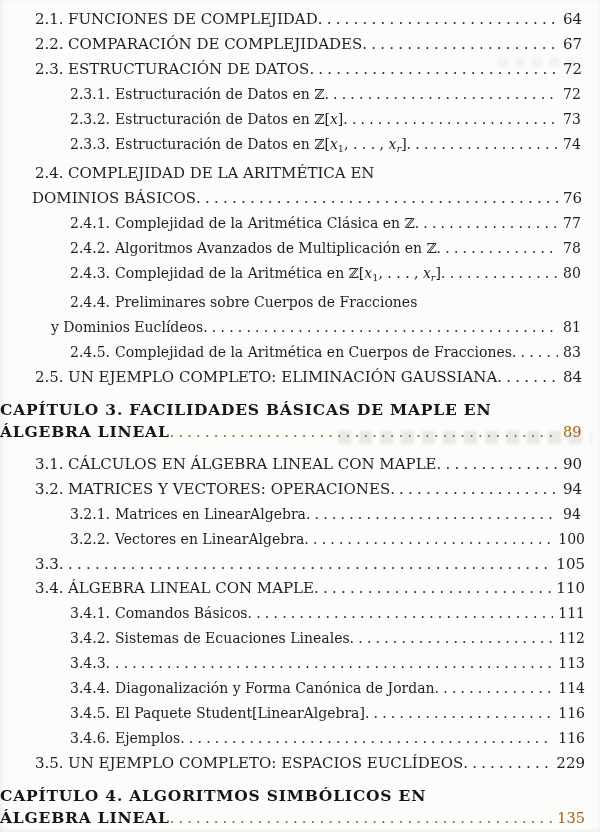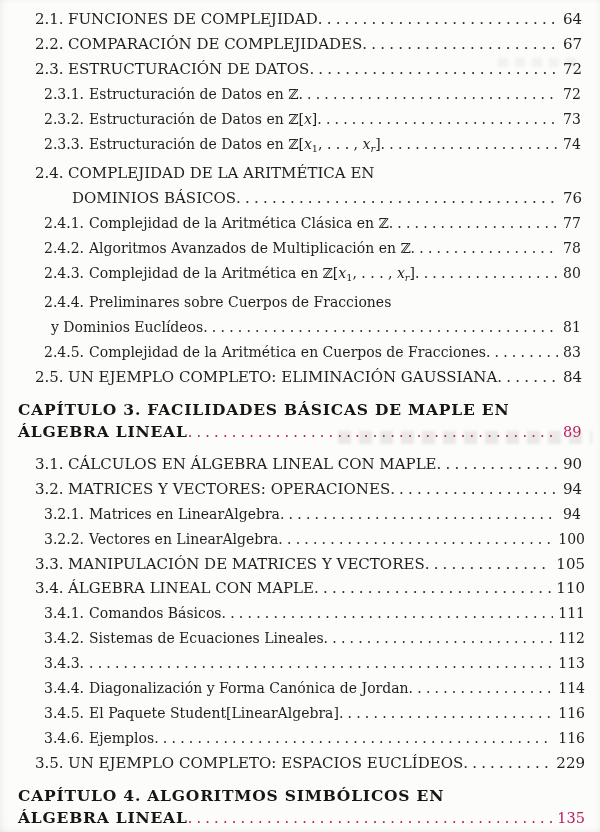--- a/index.html
+++ b/index.html
@@ -23,43 +23,43 @@
                 inset 0 -3px 8px -4px rgba(90,90,85,0.08);
   }
   .entry { }
   .line {
     display: flex;
     align-items: baseline;
   }
   
   .l1 { font-size: 15px; }
   .l1 .line { line-height: 24.9px; padding-left: 35px; }
-  .l1 .line.cont { padding-left: 72px; }
+  .l1 .line.cont { padding-left: 32px; }
   .l1 .num { display: inline-block; width: 33px; flex: 0 0 auto; }
   
   .l2 { font-size: 14px; }
-  .l2 .line { line-height: 24.9px; padding-left: 44px; }
+  .l2 .line { line-height: 24.9px; padding-left: 70px; }
   .l2 .line.cont { padding-left: 51px; }
   .l2 .num { display: inline-block; width: 45px; flex: 0 0 auto; }
   
   .chapter {
     font-size: 15.5px;
     font-weight: bold;
     letter-spacing: 0.8px;
     color: #161616;
     margin: 9px 0;
   }
-  .chapter .line { line-height: 22px; padding-left: 18px; }
+  .chapter .line { line-height: 22px; }
   .chapter .line.cont { }
   .chapter .leader,
   .chapter .pagenum {
     font-weight: 400;
     letter-spacing: normal;
     font-size: 14.5px;
-    color: #be185d;
+    color: #a16207;
   }
   .txt { white-space: nowrap; flex: 0 0 auto; }
   .leader {
     flex: 1 1 auto;
     min-width: 10px;
     overflow: hidden;
     white-space: nowrap;
     text-align: right;
     color: #2c2c2c;
   }
@@ -248,21 +248,20 @@
         <div class="line">
           <span class="num">3.2.2.</span>
           <span class="txt"><span>Vectores en LinearAlgebra</span></span>
           <span class="leader"></span>
           <span class="pagenum">100</span>
         </div>
       </div>
       <div class="entry l1">
         <div class="line">
           <span class="num">3.3.</span>
-          <span class="txt"><span>MANIPULACIÓN DE MATRICES Y VECTORES</span></span>
           <span class="leader"></span>
           <span class="pagenum">105</span>
         </div>
       </div>
       <div class="entry l1">
         <div class="line">
           <span class="num">3.4.</span>
           <span class="txt"><span>ÁLGEBRA LINEAL CON MAPLE</span></span>
           <span class="leader"></span>
           <span class="pagenum">110</span>

